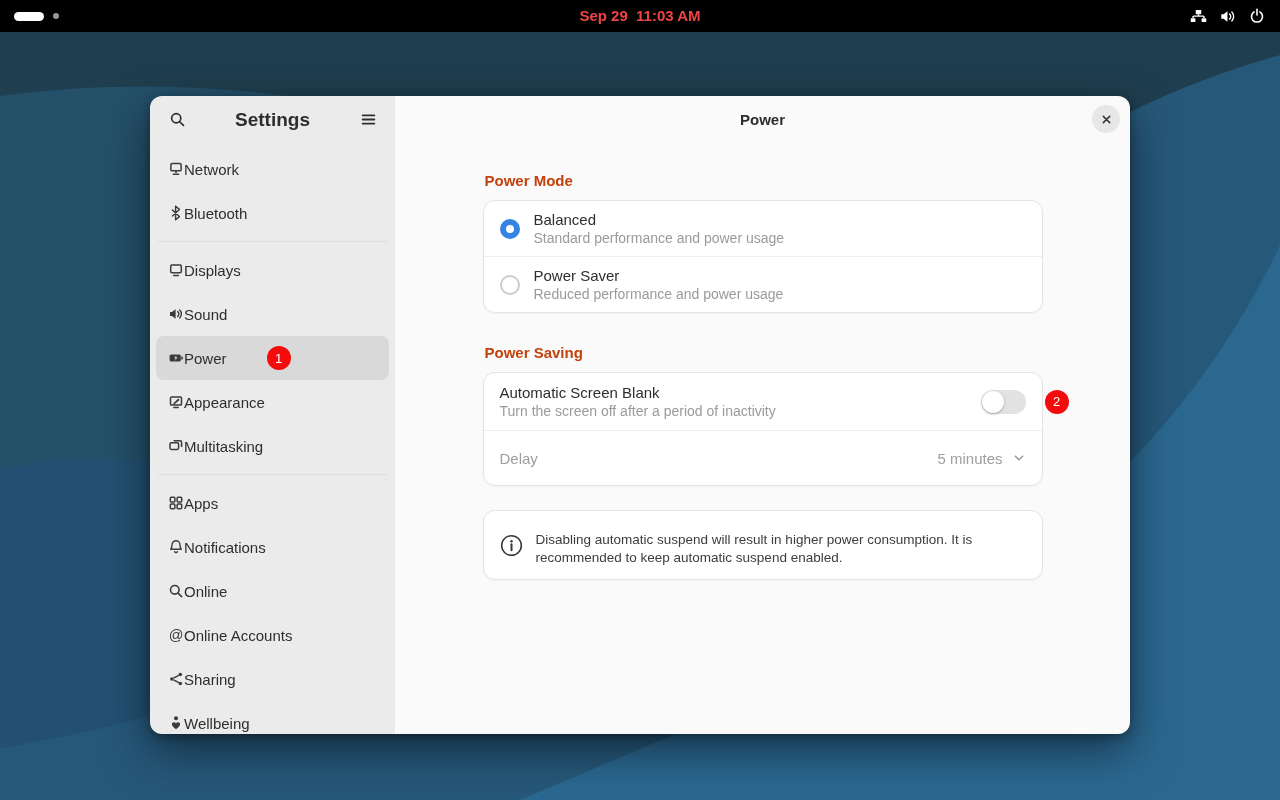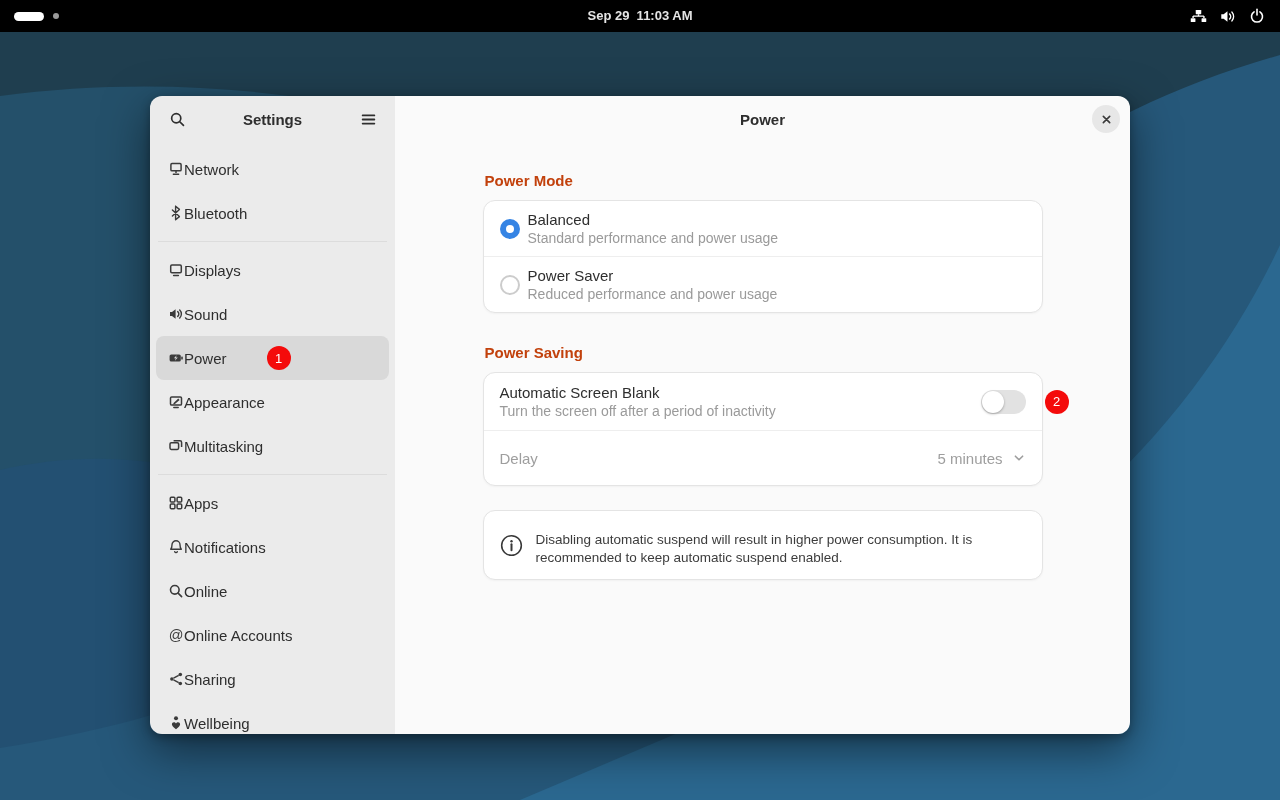--- a/index.html
+++ b/index.html
@@ -9,34 +9,34 @@
     background:#26587a;
   }
   .wallpaper{position:absolute;left:0;top:0;width:1280px;height:800px;z-index:0;}
 
   
   .topbar{position:absolute;top:0;left:0;right:0;height:32px;background:#000;z-index:10;}
   .ws{position:absolute;left:14px;top:0;height:32px;display:flex;align-items:center;gap:9px;}
   .ws .pill{width:30px;height:9px;border-radius:5px;background:#fff;}
   .ws .dot{width:6px;height:6px;border-radius:50%;background:#9a9a9a;}
   .clock{position:absolute;left:0;right:0;top:0;line-height:32px;text-align:center;
-    color:#e5e5e5;font-size:13px;font-weight:700;white-space:pre;}
+    color:#ef4444;font-size:15px;font-weight:700;white-space:pre;}
   .tray{position:absolute;right:15px;top:0;height:32px;display:flex;align-items:center;gap:13px;}
 
   
   .window{position:absolute;left:150px;top:96px;width:980px;height:638px;border-radius:12px;
     display:flex;overflow:hidden;z-index:5;
     box-shadow:0 16px 46px rgba(0,0,0,.5),0 3px 10px rgba(0,0,0,.3);}
 
   
   .sidebar{width:245px;flex:none;background:#ebebeb;display:flex;flex-direction:column;}
   .sb-header{height:47px;flex:none;display:flex;align-items:center;padding:0 10px;position:relative;}
   .icon-btn{width:34px;height:34px;border:none;background:transparent;border-radius:7px;
     display:flex;align-items:center;justify-content:center;padding:0;cursor:pointer;}
-  .sb-title{position:absolute;left:0;right:0;text-align:center;font-size:15px;font-weight:700;color:#2e2e2e;pointer-events:none;}
+  .sb-title{position:absolute;left:0;right:0;text-align:center;font-size:19px;font-weight:700;color:#2e2e2e;pointer-events:none;}
   .sb-header .push{margin-left:auto;}
   nav{padding:4px 6px 0;overflow:hidden;flex:1;}
   .item{height:44px;border-radius:8px;display:flex;align-items:center;
     padding:0 10px 0 12px;font-size:15px;color:#2e2e2e;cursor:pointer;}
   .item.selected{background:#d9d9d9;}
   .ic{width:16px;height:16px;color:#3b3b3b;flex:none;}
   .sb-header .ic{width:17px;height:17px;color:#2e2e2e;}
   .sep{height:1px;background:#dcdcdc;margin:6px 2px;}
   .badge{min-width:24px;height:24px;border-radius:12px;background:#f40b0b;color:#fff;
     font-size:13px;display:flex;align-items:center;justify-content:center;flex:none;}
@@ -45,21 +45,21 @@
   
   main{flex:1;background:#fafafa;display:flex;flex-direction:column;position:relative;}
   .main-header{height:47px;flex:none;display:flex;align-items:center;justify-content:center;position:relative;}
   .main-title{font-size:15px;font-weight:700;color:#2e2e2e;}
   .close-btn{position:absolute;right:10px;top:9px;width:28px;height:28px;border:none;border-radius:50%;
     background:#e7e7e7;display:flex;align-items:center;justify-content:center;padding:0;cursor:pointer;}
 
   .content{width:560px;margin:0 auto;padding-top:29px;}
   .section-heading{font-size:15px;font-weight:700;color:#c2410c;margin:0 0 11px 2px;}
   .card{background:#fff;border:1px solid #e4e4e4;border-radius:12px;box-shadow:0 1px 2px rgba(0,0,0,.04);}
-  .row{display:flex;align-items:center;gap:8px;padding:0 16px;min-height:55px;position:relative;}
+  .row{display:flex;align-items:center;gap:14px;padding:0 16px;min-height:55px;position:relative;}
   .row + .row{border-top:1px solid #eeeeee;}
   .texts{flex:1;padding:9px 0;}
   .row-title{font-size:15px;color:#2e2e2e;}
   .row-sub{font-size:14px;color:#9a9a9a;margin-top:2.5px;}
   .radio{width:20px;height:20px;border-radius:50%;flex:none;box-sizing:border-box;position:relative;cursor:pointer;}
   .radio.on{background:#3584e4;}
   .radio.on::after{content:"";position:absolute;left:6px;top:6px;width:8px;height:8px;border-radius:50%;background:#fff;}
   .radio.off{background:#fff;border:2px solid #cccccc;}
   .sect-gap{height:31px;}
   .toggle{width:45px;height:24px;border-radius:13px;background:#e2e2e2;position:relative;flex:none;cursor:pointer;}

